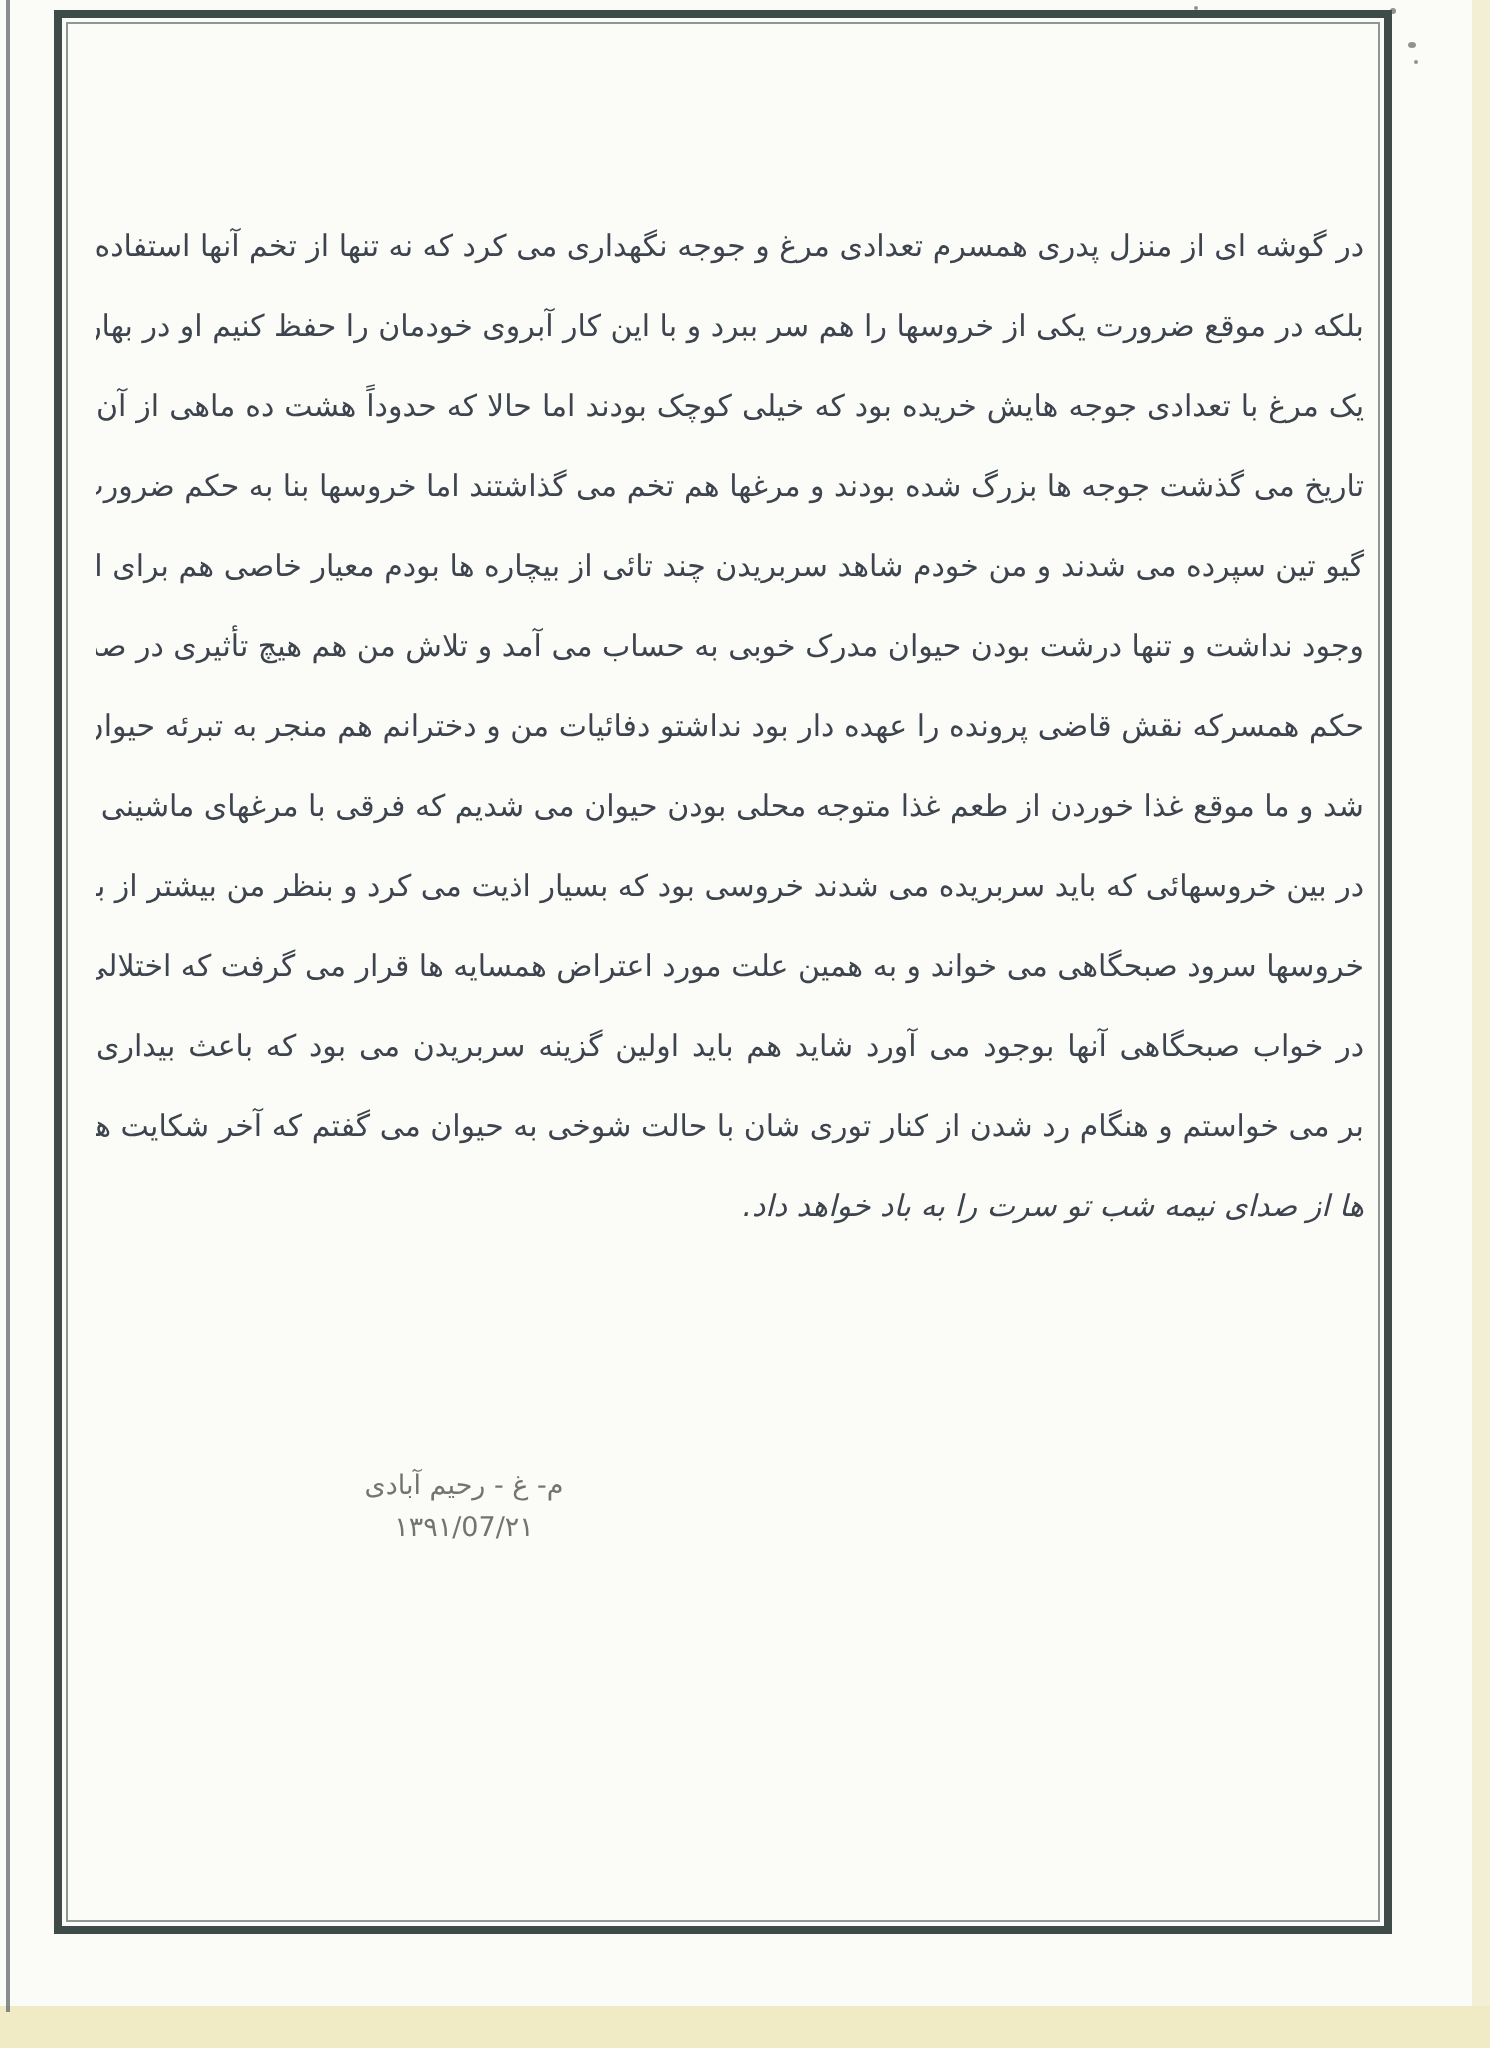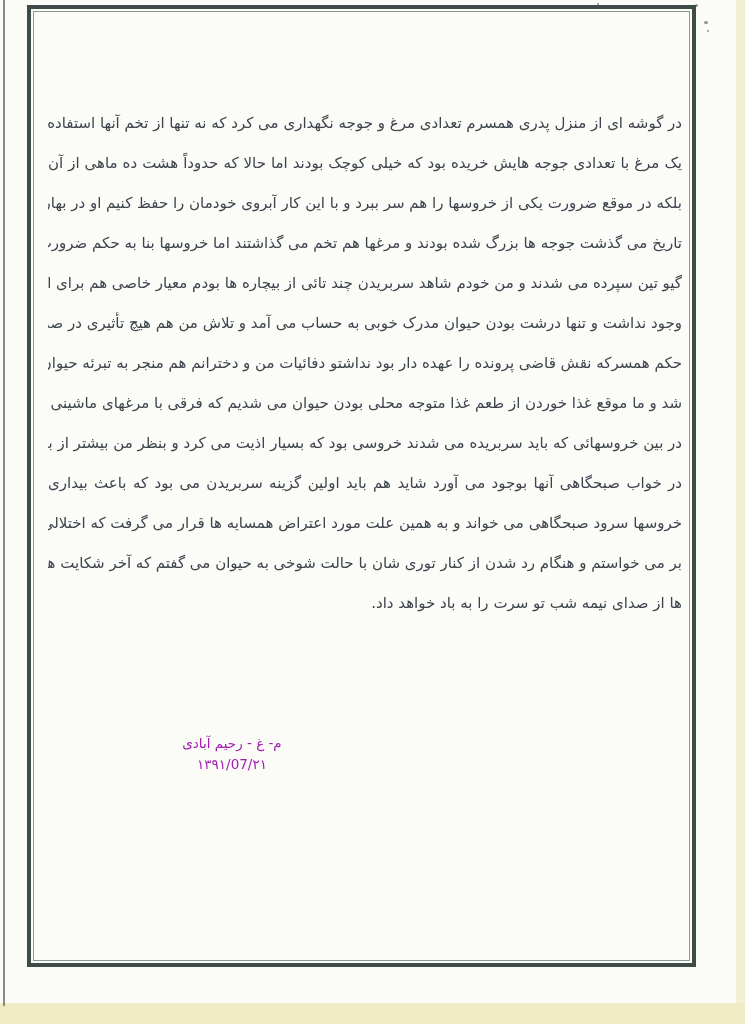--- a/index.html
+++ b/index.html
@@ -54,27 +54,28 @@
   .line {
     height:40px; line-height:40px;
     overflow:hidden;
     text-align:justify;
     text-align-last:justify;
     white-space:nowrap;
   }
   .line.last {
     text-align-last:right;
     white-space:normal;
+    font-style:italic;
   }
   
   .signature {
     position:absolute; left:166px; top:733px; width:132px;
     direction:rtl;
     text-align:center;
-    color:#a21caf;
+    color:#737373;
     font-size:13.5px;
     line-height:21px;
   }
 </style>
 </head>
 <body>
 
 <div class="scan">
 
   <div class="strip-right"></div>
@@ -85,30 +86,30 @@
   <div class="speck s2"></div>
   <div class="speck s3"></div>
   <div class="speck s4"></div>
 
   <div class="frame">
     <div class="frame-inner"></div>
   </div>
 
   <div class="bodytext" dir="rtl">
     <div class="line">در گوشه ای از منزل پدری همسرم تعدادی مرغ و جوجه نگهداری می کرد که نه  تنها از تخم آنها استفاده کند</div>
+    <div class="line">بلکه در موقع ضرورت یکی از خروسها را هم سر ببرد و با این کار آبروی خودمان را حفظ کنیم او در بهار</div>
     <div class="line">یک مرغ با تعدادی جوجه هایش خریده بود که خیلی کوچک بودند اما حالا که حدوداً هشت ده ماهی از آن</div>
-    <div class="line">بلکه در موقع ضرورت یکی از خروسها را هم سر ببرد و با این کار آبروی خودمان را حفظ کنیم او در بهار</div>
     <div class="line">تاریخ می گذشت جوجه ها بزرگ شده بودند و مرغها هم تخم می گذاشتند اما خروسها بنا به حکم ضرورت به</div>
     <div class="line">گیو تین سپرده می شدند و من خودم شاهد سربریدن چند تائی از بیچاره ها بودم معیار خاصی هم برای انتخاب</div>
     <div class="line">وجود نداشت و تنها درشت بودن حیوان مدرک خوبی به حساب می آمد و تلاش من هم هیچ  تأثیری در صدور</div>
     <div class="line">حکم همسرکه نقش قاضی پرونده را عهده دار بود نداشتو دفائیات من و دخترانم هم منجر به تبرئه حیوان نمی</div>
     <div class="line">شد و ما موقع غذا خوردن از طعم غذا متوجه محلی بودن حیوان می شدیم که فرقی با  مرغهای ماشینی داشت</div>
     <div class="line">در بین خروسهائی که باید سربریده می شدند خروسی بود  که بسیار اذیت می کرد و بنظر من بیشتر از باقی</div>
+    <div class="line">خروسها سرود صبحگاهی می  خواند و به همین علت مورد اعتراض همسایه ها قرار می گرفت که اختلالی</div>
     <div class="line">در  خواب صبحگاهی آنها بوجود می آورد شاید هم باید اولین گزینه سربریدن می بود  که باعث بیداری</div>
-    <div class="line">خروسها سرود صبحگاهی می  خواند و به همین علت مورد اعتراض همسایه ها قرار می گرفت که اختلالی</div>
     <div class="line">بر می خواستم و هنگام رد شدن از  کنار توری شان با حالت شوخی به حیوان می گفتم که آخر شکایت همسایه</div>
     <div class="line last">ها از صدای نیمه شب تو سرت را به باد خواهد داد.</div>
   </div>
 
   <div class="signature" dir="rtl">
     <div>م- غ - رحیم آبادی</div>
     <div>۱۳۹۱/07/۲۱</div>
   </div>
 
 </div>

